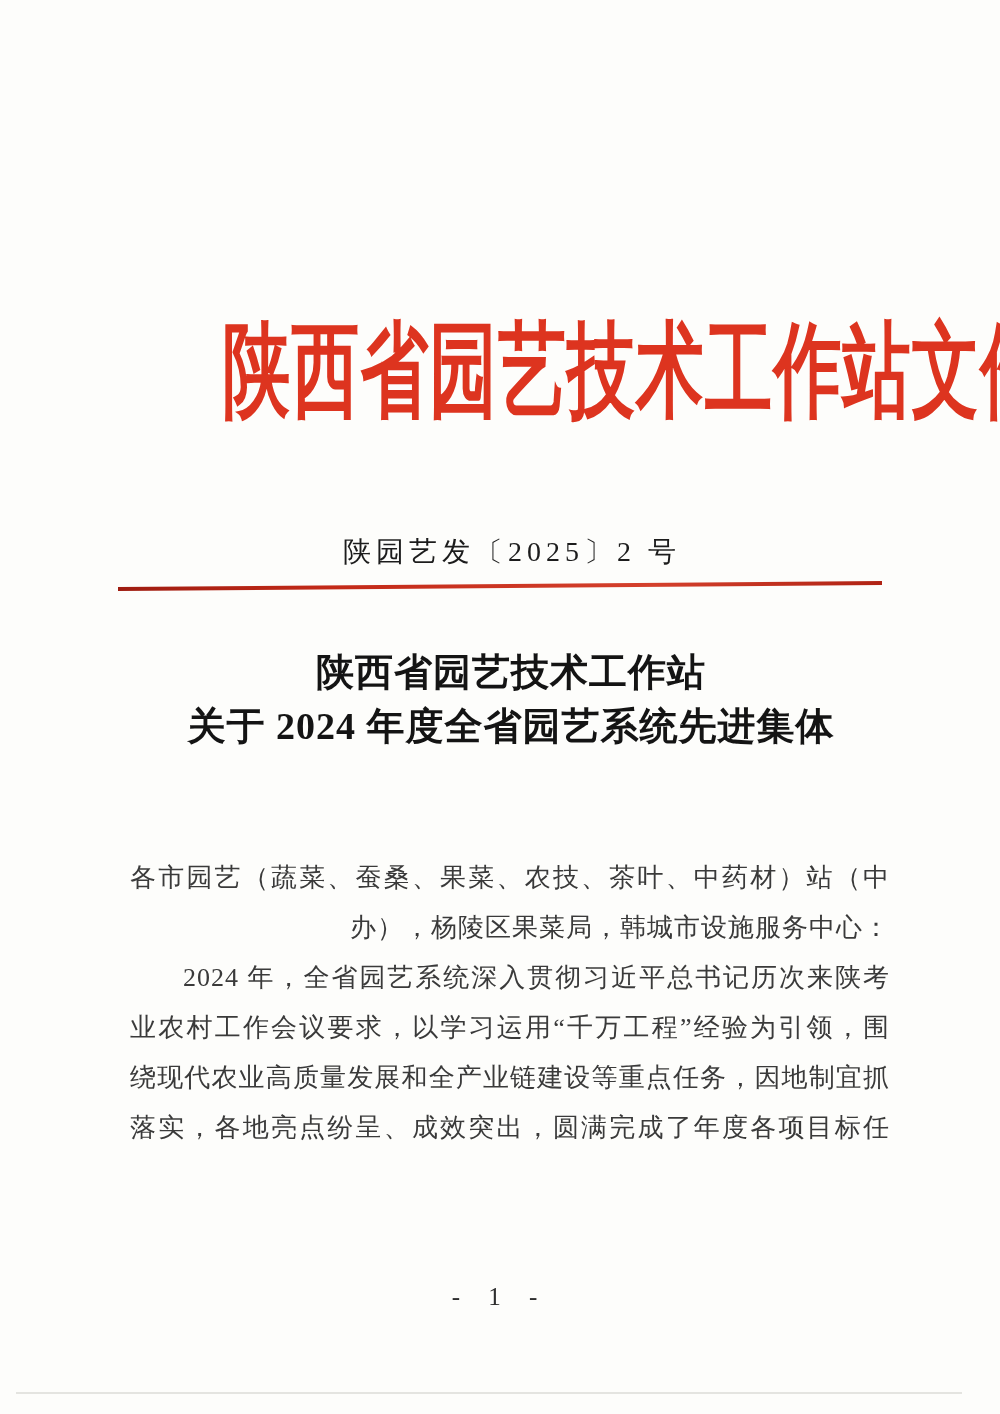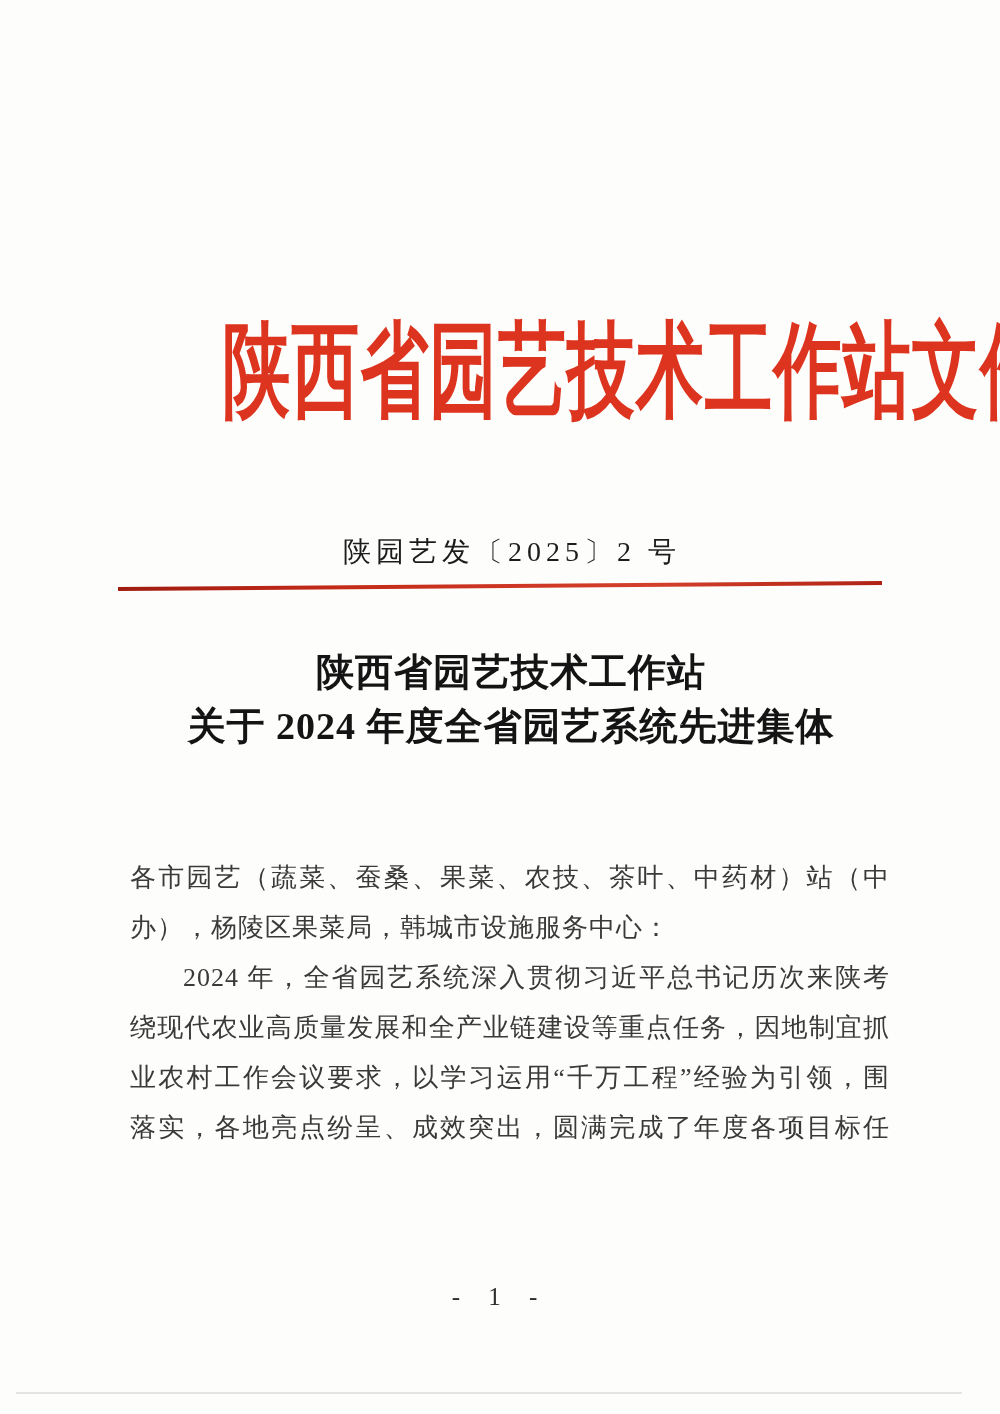--- a/index.html
+++ b/index.html
@@ -74,21 +74,21 @@
     top: 853px;
     left: 130px;
     width: 760px;
     font-size: 26px;
     color: var(--body-ink, #3a3a3a);
   }
   .body-line {
     height: 50px;
     line-height: 50px;
     letter-spacing: 1px;
-    text-align: left;
+    text-align: right;
     overflow: hidden;
   }
   .body-line.justify {
     text-align: justify;
     text-align-last: justify;
   }
   .body-line.indent {
     padding-left: 53px;
   }
 
@@ -129,22 +129,22 @@
 
   <section class="notice-title">
     <div class="notice-title-line">陕西省园艺技术工作站</div>
     <div class="notice-title-line">关于 2024 年度全省园艺系统先进集体</div>
   </section>
 
   <section class="body-text">
     <div class="body-line justify">各市园艺（蔬菜、蚕桑、果菜、农技、茶叶、中药材）站（中心、</div>
     <div class="body-line">办），杨陵区果菜局，韩城市设施服务中心：</div>
     <div class="body-line justify indent">2024 年，全省园艺系统深入贯彻习近平总书记历次来陕考</div>
+    <div class="body-line justify">业农村工作会议要求，以学习运用“千万工程”经验为引领，围</div>
     <div class="body-line justify">绕现代农业高质量发展和全产业链建设等重点任务，因地制宜抓</div>
-    <div class="body-line justify">业农村工作会议要求，以学习运用“千万工程”经验为引领，围</div>
     <div class="body-line justify">落实，各地亮点纷呈、成效突出，圆满完成了年度各项目标任务，</div>
   </section>
 
   <footer class="page-footer">
     <span class="page-number">- 1 -</span>
   </footer>
 
   <div class="scan-edge"></div>
 
 </div>

